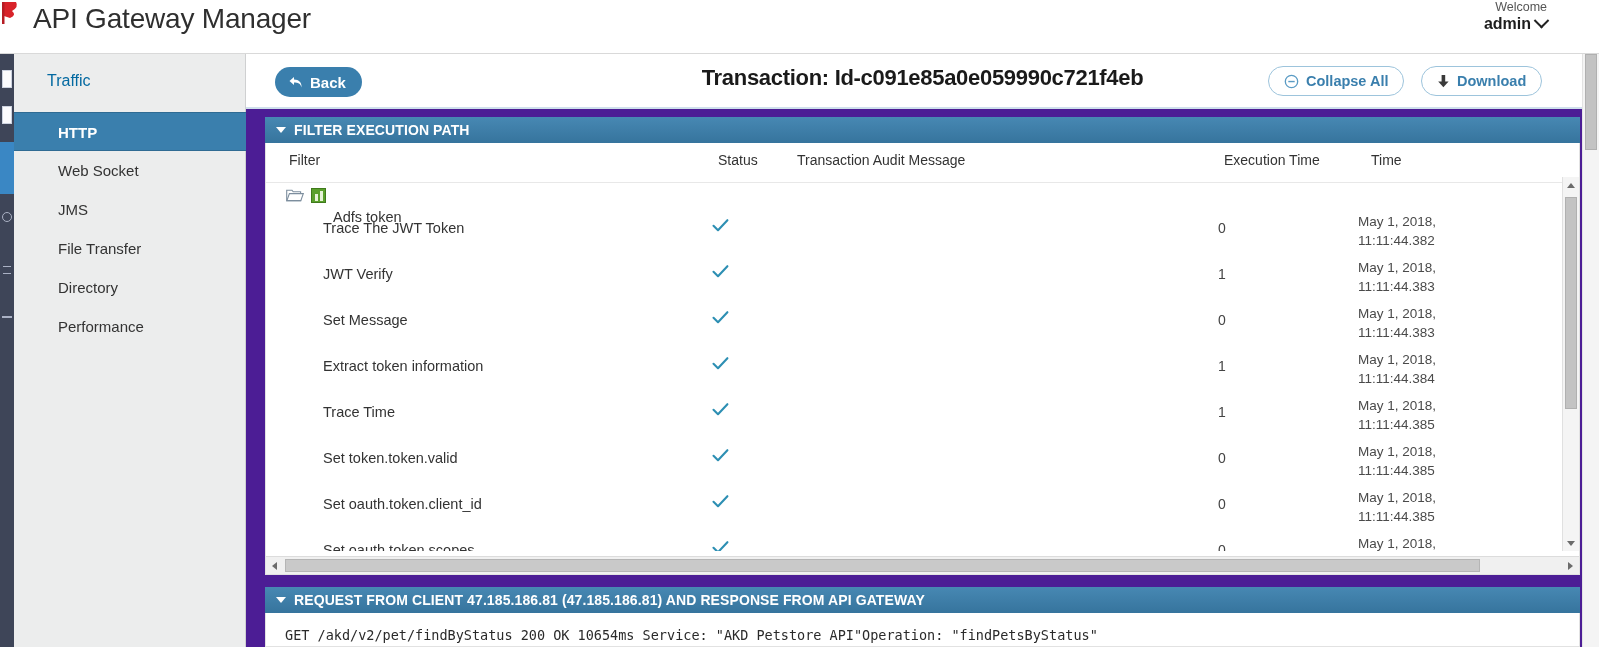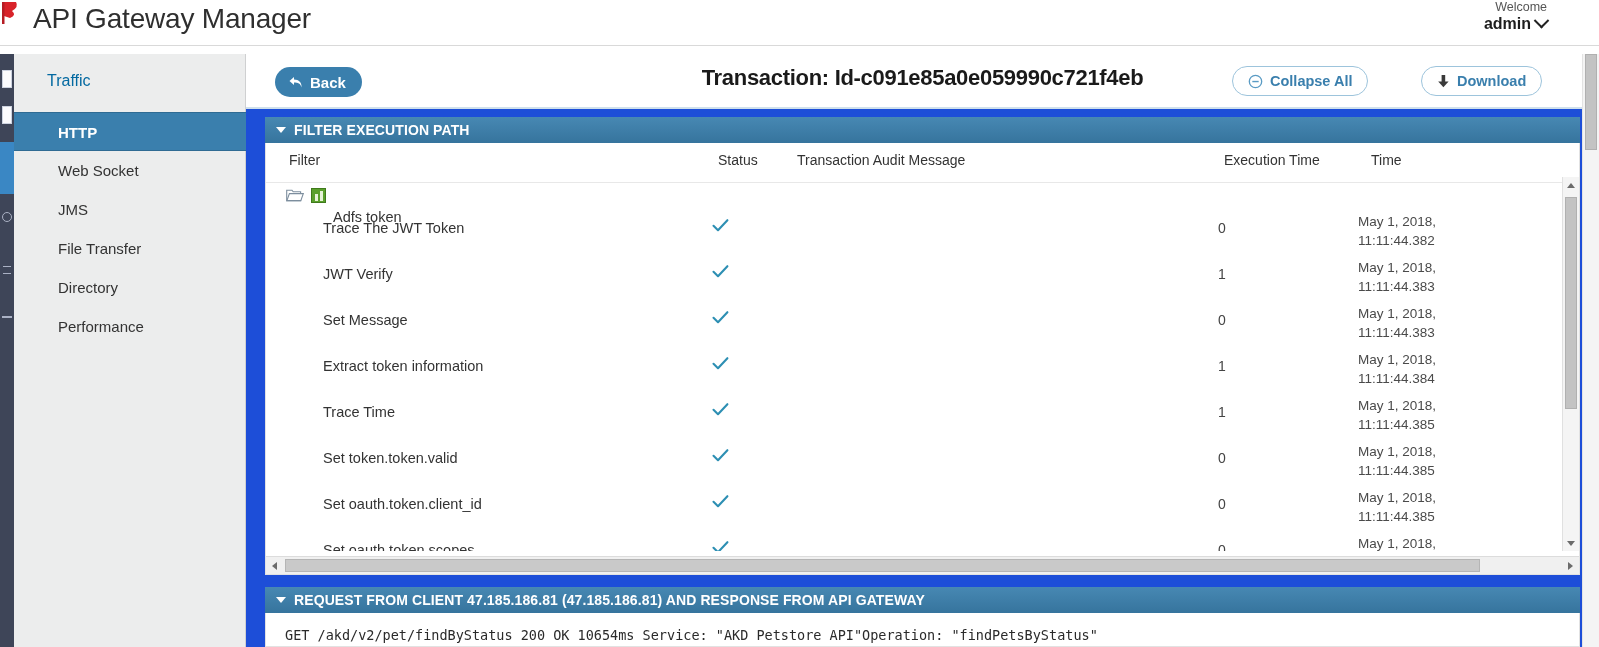--- a/index.html
+++ b/index.html
@@ -8,21 +8,21 @@
     width: 1599px; height: 647px;
     overflow: hidden;
     background: #ffffff;
     font-family: "Liberation Sans", sans-serif;
     -webkit-font-smoothing: antialiased;
   }
   #app { position: relative; width: 1599px; height: 647px; }
 
   
   .topbar {
-    position: absolute; top: 0; left: 0; width: 1599px; height: 46px;
+    position: absolute; top: 0; left: 0; width: 1599px; height: 54px;
     background: #ffffff; border-bottom: 1px solid #d9d9d9;
   }
   .logo-mark {
     position: absolute; left: 2px; top: 2px; width: 20px; height: 26px;
   }
   .app-title {
     position: absolute; left: 33px; top: 3px;
     font-size: 28px; font-weight: 400; color: #2f2f2f;
     letter-spacing: -0.2px;
   }
@@ -76,21 +76,21 @@
     font-size: 15px; color: #333; cursor: pointer;
   }
   .nav-item.active {
     background: #3a7fad; color: #ffffff; font-weight: bold;
     border-top: 1px solid #2f6b93; border-bottom: 1px solid #2f6b93;
   }
 
   
   .main {
     position: absolute; left: 246px; top: 54px;
-    width: 1353px; height: 593px; background: #1d4ed8;
+    width: 1353px; height: 593px; background: #4c1d95;
   }
 
   .toolbar {
     position: absolute; left: 0; top: 0; width: 1353px; height: 55px;
     border-bottom: 2px solid #cfe0ec; background:#fff;
   }
   .btn-back {
     position: absolute; left: 29px; top: 13px;
     height: 30px; padding: 0 16px 0 13px;
     background: #3a7fad; color: #fff; border: none; border-radius: 16px;
@@ -103,21 +103,21 @@
     text-align: center; font-size: 22px; font-weight: bold; color: #1a1a1a;
     letter-spacing: -0.3px;
   }
   .btn-outline {
     position: absolute; top: 12px; height: 30px; padding: 0 15px;
     background: #fff; border: 1px solid #9dc4dc; border-radius: 16px;
     color: #3a7fad; font-size: 14.5px; font-weight: bold; cursor: pointer;
     display: flex; align-items: center; gap: 7px;
     font-family: "Liberation Sans", sans-serif;
   }
-  #collapse-all-button { left: 986px; }
+  #collapse-all-button { left: 1022px; }
   #download-button { left: 1175px; }
 
   
   .section-head {
     position: absolute; left: 19px; width: 1315px; height: 26px;
     background: linear-gradient(#4788b3,#36749d);
     color: #fff; font-size: 14px; font-weight: bold;
     display: flex; align-items: center; gap: 8px; padding-left: 11px;
     letter-spacing: 0.1px;
   }

